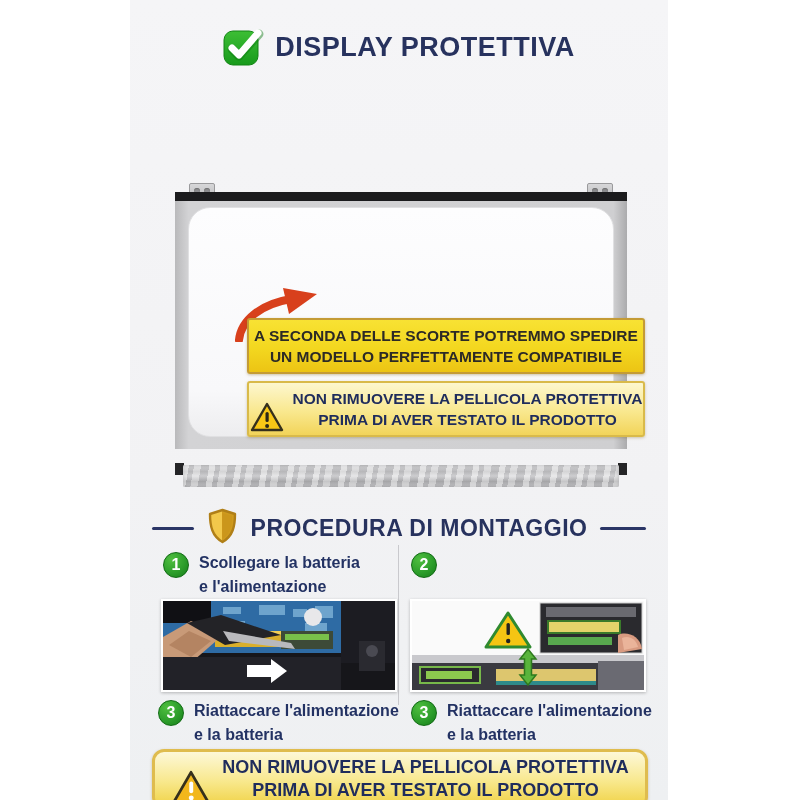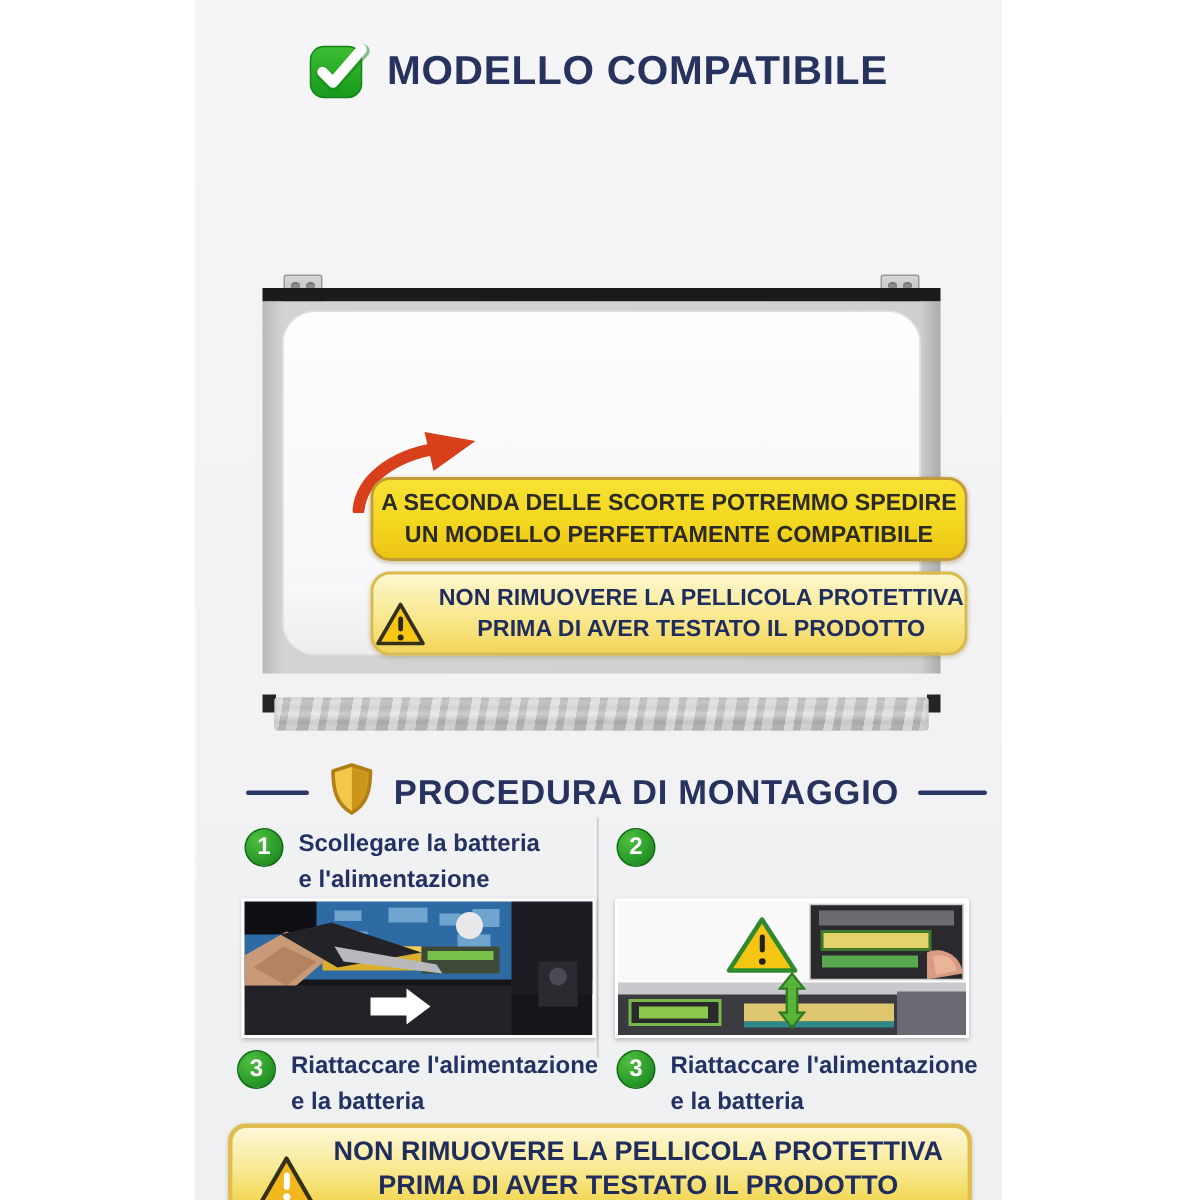--- a/index.html
+++ b/index.html
@@ -34,34 +34,34 @@
   .lcd-foil { position: absolute; left: 8px; top: 264px; width: 436px; height: 22px;
     border-radius: 2px;
     background: linear-gradient(180deg, #e8e8ea 0%, #c2c2c4 30%, #dcdcde 50%, #aeaeb0 75%, #d5d5d7 100%);
     box-shadow: inset 0 0 4px #909092; }
   .lcd-foil .crinkle { position: absolute; inset: 0; border-radius: 2px; opacity: .5;
     background: repeating-linear-gradient(100deg, rgba(255,255,255,.8) 0 6px, rgba(140,140,145,.35) 6px 11px,
       rgba(255,255,255,.6) 11px 18px, rgba(120,120,125,.3) 18px 26px); }
   .lcd-stub { position: absolute; top: 262px; width: 9px; height: 12px; background: #242426; }
 
   
-  .notice { position: absolute; left: 72px; width: 398px; border-radius: 13px; text-align: center;
+  .notice { position: absolute; left: 72px; width: 398px; border-radius: 3px; text-align: center;
     display: flex; align-items: center; justify-content: center; gap: 9px; white-space: pre-line; }
   .notice-stock { top: 117px; height: 56px;
     background: linear-gradient(180deg, #f8e233 0%, #f3d71f 55%, #ecc414 100%);
     border: 2px solid #c49b35; box-shadow: 0 1px 3px rgba(120,90,0,.35);
     color: #2c2a26; font-weight: bold; font-size: 15.5px; line-height: 21px; }
   .notice-film { top: 180px; height: 56px;
     background: linear-gradient(180deg, #fdf7cf 0%, #f9e88e 55%, #f2d45a 100%);
     border: 2px solid #d9ba4a; box-shadow: 0 1px 3px rgba(120,90,0,.3);
     color: #1f2c5c; font-weight: bold; font-size: 15.5px; line-height: 21px; }
   .red-arrow { position: absolute; left: 50px; top: 85px; width: 112px; height: 56px; }
 
   
-  .proc-hdr { position: absolute; left: 12px; top: 508px; width: 538px; height: 40px;
+  .proc-hdr { position: absolute; left: 0; top: 508px; width: 538px; height: 40px;
     display: flex; align-items: center; justify-content: center; gap: 13px; }
   .proc-line { height: 3px; background: #2a3566; border-radius: 2px; }
   .proc-line.l { width: 42px; } .proc-line.r { width: 46px; }
   .proc-title { color: #27325e; font-size: 23px; font-weight: bold; letter-spacing: 0.5px; }
 
   .col-divider { position: absolute; left: 268px; top: 545px; width: 1px; height: 160px; background: #c9c9cd; }
 
   .step { position: absolute; display: flex; gap: 10px; align-items: flex-start; }
   .step-badge { flex: 0 0 auto; width: 26px; height: 26px; border-radius: 50%;
     background: radial-gradient(circle at 32% 28%, #4fbe3f 0%, #2d9e2b 55%, #157c18 100%);
@@ -99,21 +99,21 @@
             <linearGradient id="gchk" x1="0" y1="0" x2="0" y2="1">
               <stop offset="0" stop-color="#3dbe35"></stop>
                 <stop offset="1" stop-color="#179a1b"></stop>
             </linearGradient>
           </defs>
           <rect x="1" y="3" width="34" height="34" rx="9" fill="url(#gchk)" stroke="#128514" stroke-width="1"></rect>
           <path d="M9 21 L16 28 L36 6" fill="none" stroke="#0e7a12" stroke-width="9" stroke-linecap="round" stroke-linejoin="round" opacity="0.45"></path>
           <path d="M9 20 L16 27 L35 5" fill="none" stroke="#ffffff" stroke-width="7" stroke-linecap="round" stroke-linejoin="round"></path>
         </svg>
       </span>
-      <span class="hdr-title">MODELLO COMPATIBILE</span>
+      <span class="hdr-title">DISPLAY PROTETTIVA</span>
     </div>
 
 
     <div class="lcd">
       <div class="bracket" style="left:14px">
         <span class="hole h1"></span>
         <span class="hole h2"></span>
       </div>
       <div class="bracket" style="right:14px">
         <span class="hole h1"></span>

